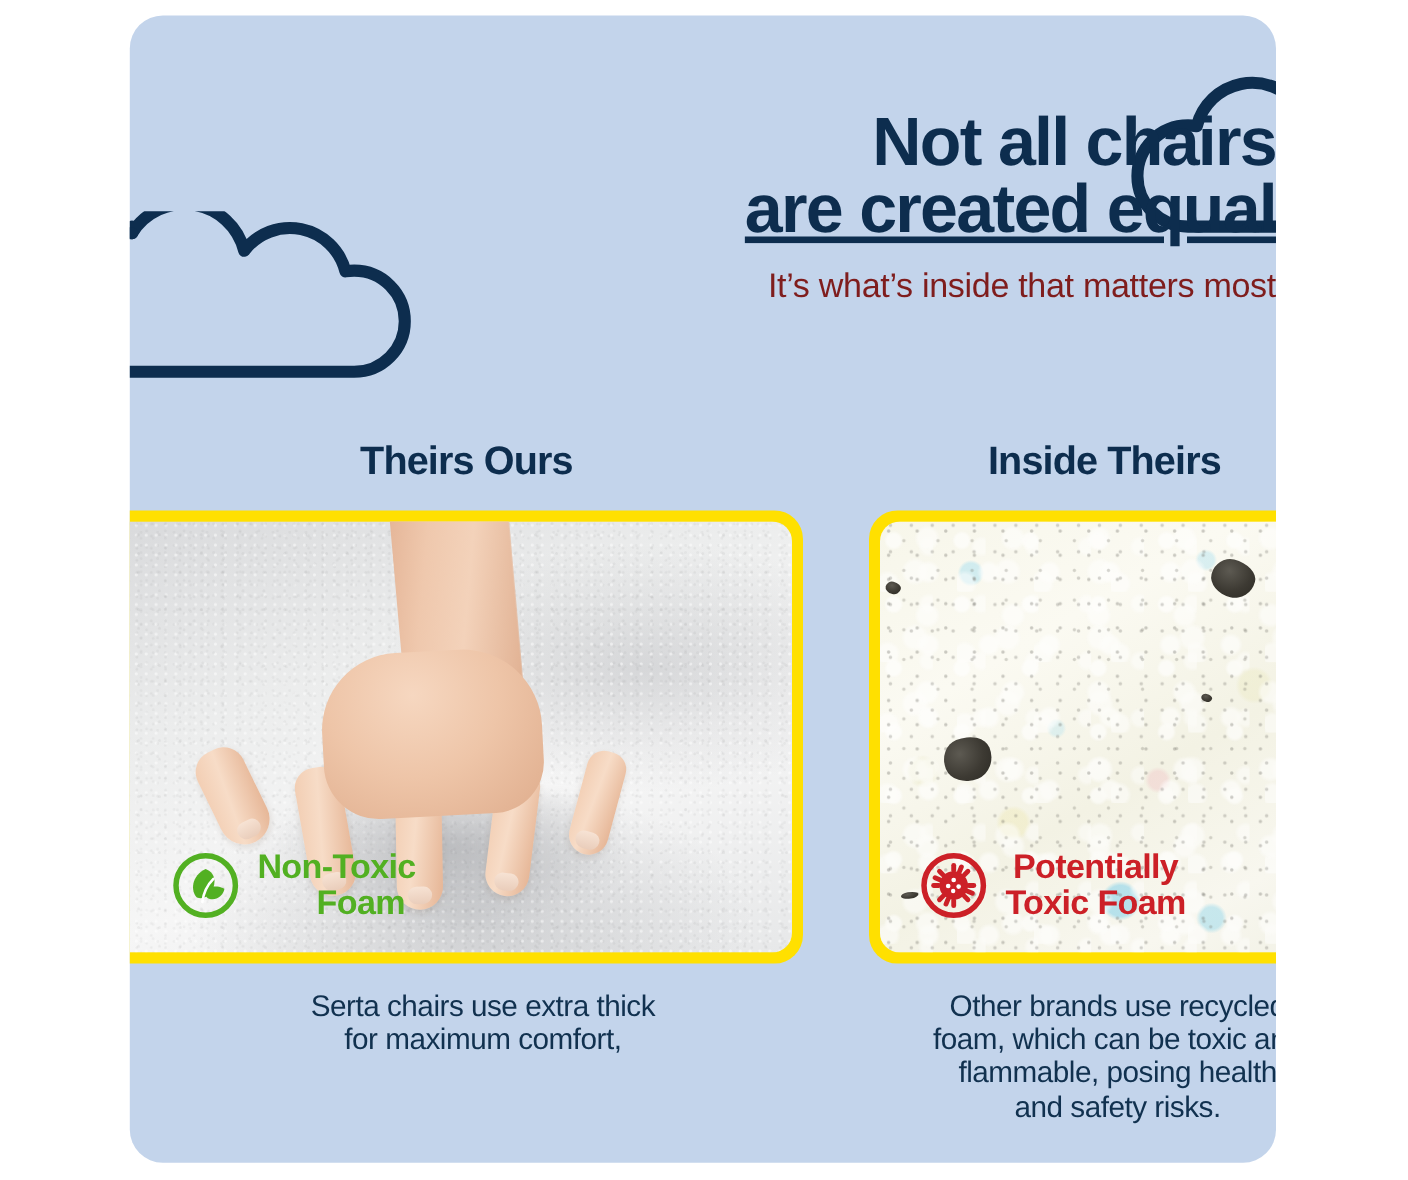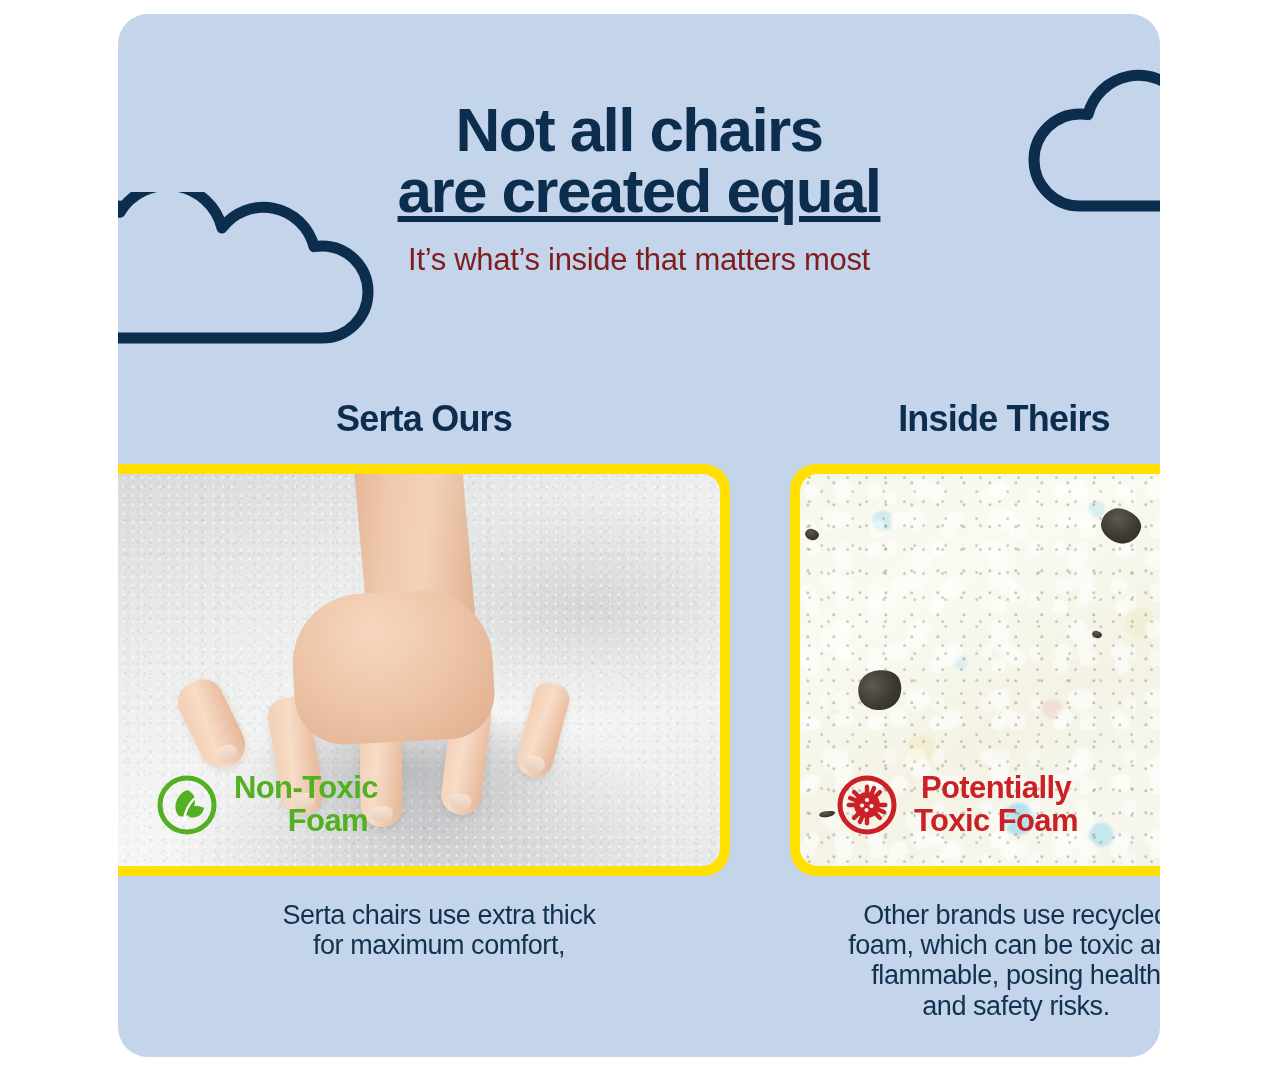--- a/index.html
+++ b/index.html
@@ -24,21 +24,21 @@
 
   
   .cloud { position:absolute; pointer-events:none; }
   .cloud svg { display:block; }
   .cloud-left  { left:-24px; top:178px; }
   .cloud-right { left:890px;  top:46px; }
 
   
   .head-wrap {
     position:absolute; left:0; top:0; width:100%;
-    text-align:center; padding-top:86px;
+    text-align:right; padding-top:86px;
   }
   .headline {
     color:#0d2d4e;
     font-weight:700;
     font-size:62px;
     line-height:0.98;
     letter-spacing:-1.6px;
   }
   .headline .l2 { display:block;text-decoration:underline; }
   .subhead {
@@ -241,21 +241,21 @@
     </div>
 
     <div class="head-wrap">
       <div class="headline">
         <span>Not all chairs</span>
         <span class="l2">are created equal</span>
       </div>
       <div class="subhead">It’s what’s inside that matters most</div>
     </div>
 
-    <div class="col-title left">Serta Ours</div>
+    <div class="col-title left">Theirs Ours</div>
     <div class="col-title right">Inside Theirs</div>
 
     <div class="card left">
       <div class="card-media">
         <div class="foam-good"></div>
         <div class="press-shadow"></div>
         <div class="hand-arm"></div>
         <div class="finger f1">
             <span class="nail"></span>
           </div>

